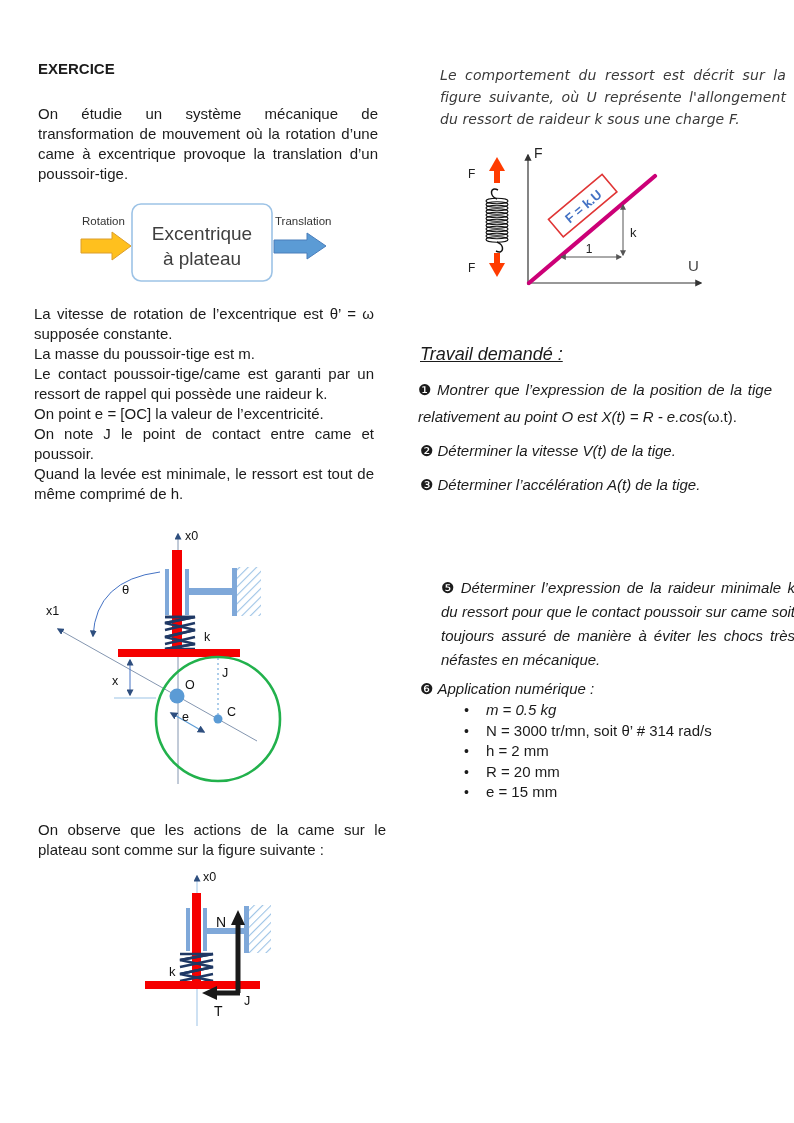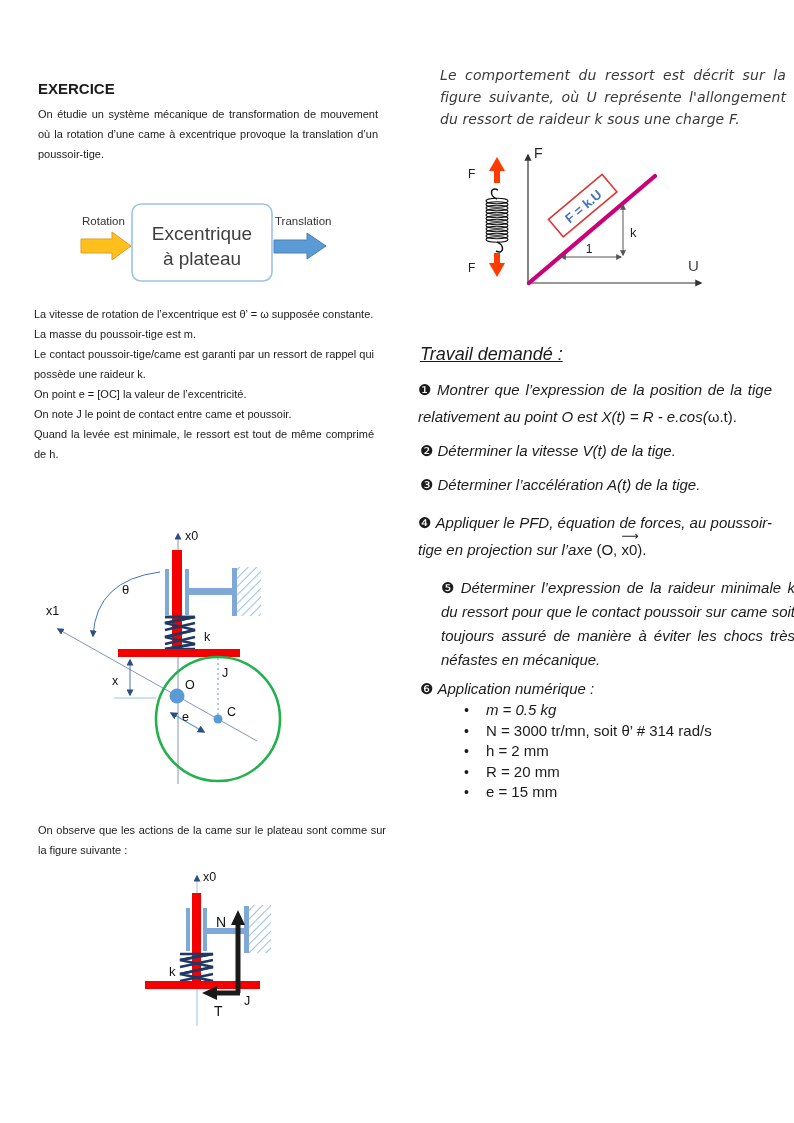--- a/index.html
+++ b/index.html
@@ -2,21 +2,21 @@
 <html><head>
 <meta charset="utf-8">
 <style>
   html,body{margin:0;padding:0;background:#e8e8e8;}
   .page{
     position:relative;width:794px;height:1123px;margin:0 auto;background:#ffffff;
     font-family:"Liberation Sans",sans-serif;color:#1b1b1b;overflow:hidden;
   }
   .abs{position:absolute;}
   .heading{font-weight:bold;font-size:15px;}
-  .body-text{font-size:11px;line-height:20px;text-align:justify;}
+  .body-text{font-size:15px;line-height:20px;text-align:justify;}
   .body-text p{margin:0;}
   .tech-text{font-family:"DejaVu Sans",sans-serif;font-size:14px;line-height:22px;
     color:#3a3a3a;text-align:justify;letter-spacing:0.1px;}
   .work-title{font-size:18px;font-style:italic;text-decoration:underline;}
   .q{font-size:15px;font-style:italic;line-height:27px;text-align:justify;}
   .q5{line-height:24px;}
   .qnum{font-style:normal;margin-right:4px;}
   .up{font-style:normal;}
   .vec{position:relative;display:inline-block;font-style:normal;}
   .vec::before{content:"⟶";position:absolute;left:0;top:-13px;font-size:12px;color:#1b1b1b;}
@@ -24,21 +24,21 @@
   ul.vals li{display:flex;line-height:20.5px;}
   ul.vals .blt{margin-right:17px;font-size:14px;}
   ul.vals li.it{font-style:italic;}
   svg text{font-family:"Liberation Sans",sans-serif;}
 </style>
 </head>
 <body>
 
 <div class="page">
 
-  <div class="abs heading" style="left:38px;top:80px;">EXERCICE</div>
+  <div class="abs heading" style="left:38px;top:60px;">EXERCICE</div>
 
   <div class="abs body-text" style="left:38px;top:104px;width:340px;">On étudie un système mécanique de transformation de mouvement où la rotation d’une came à excentrique provoque la translation d’un poussoir-tige.</div>
 
   <svg class="abs" style="left:76px;top:198px;" width="256" height="96" viewBox="0 0 256 96">
     <text x="6" y="27" font-size="11.5" fill="#333">Rotation</text>
     <polygon points="5,41 36,41 36,34 55,48 36,62 36,55 5,55" stroke="#DB9E2D" stroke-width="1" fill="#FFC01E"></polygon>
     <rect x="56" y="6" width="140" height="77" rx="9" fill="#ffffff" stroke="#9DC3E6" stroke-width="1.6"></rect>
     <text x="126" y="42" text-anchor="middle" font-size="19" fill="#3f3f3f">Excentrique</text>
     <text x="126" y="67" text-anchor="middle" font-size="19" fill="#3f3f3f">à plateau</text>
     <text x="199" y="27" font-size="11.5" fill="#333">Translation</text>
@@ -202,23 +202,20 @@
   </div>
 
   <div class="abs q" style="left:420px;top:437px;width:354px;">
     <span class="qnum">❷</span><span>Déterminer la vitesse V(t) de la tige.</span>
   </div>
 
   <div class="abs q" style="left:420px;top:471px;width:354px;">
     <span class="qnum">❸</span><span>Déterminer l’accélération A(t) de la tige.</span>
   </div>
 
-  <div class="abs q" style="left:418px;top:509px;width:354px;">
-    <span class="qnum">❹</span><span>Appliquer le PFD, équation de forces, au poussoir-tige en projection sur l’axe </span><span class="up">(O, </span><span class="vec">x0</span><span class="up">).</span>
-  </div>
 
   <div class="abs q q5" style="left:420px;top:576px;width:354px;margin-left:21px;">
     <span class="qnum">❺</span><span>Déterminer l’expression de la raideur minimale k du ressort pour que le contact poussoir sur came soit toujours assuré de manière à éviter les chocs très néfastes en mécanique.</span>
   </div>
 
   <div class="abs q" style="left:420px;top:675px;width:354px;">
     <span class="qnum">❻</span><span>Application numérique :</span>
   </div>
 
   <ul class="vals abs" style="left:464px;top:700px;">

